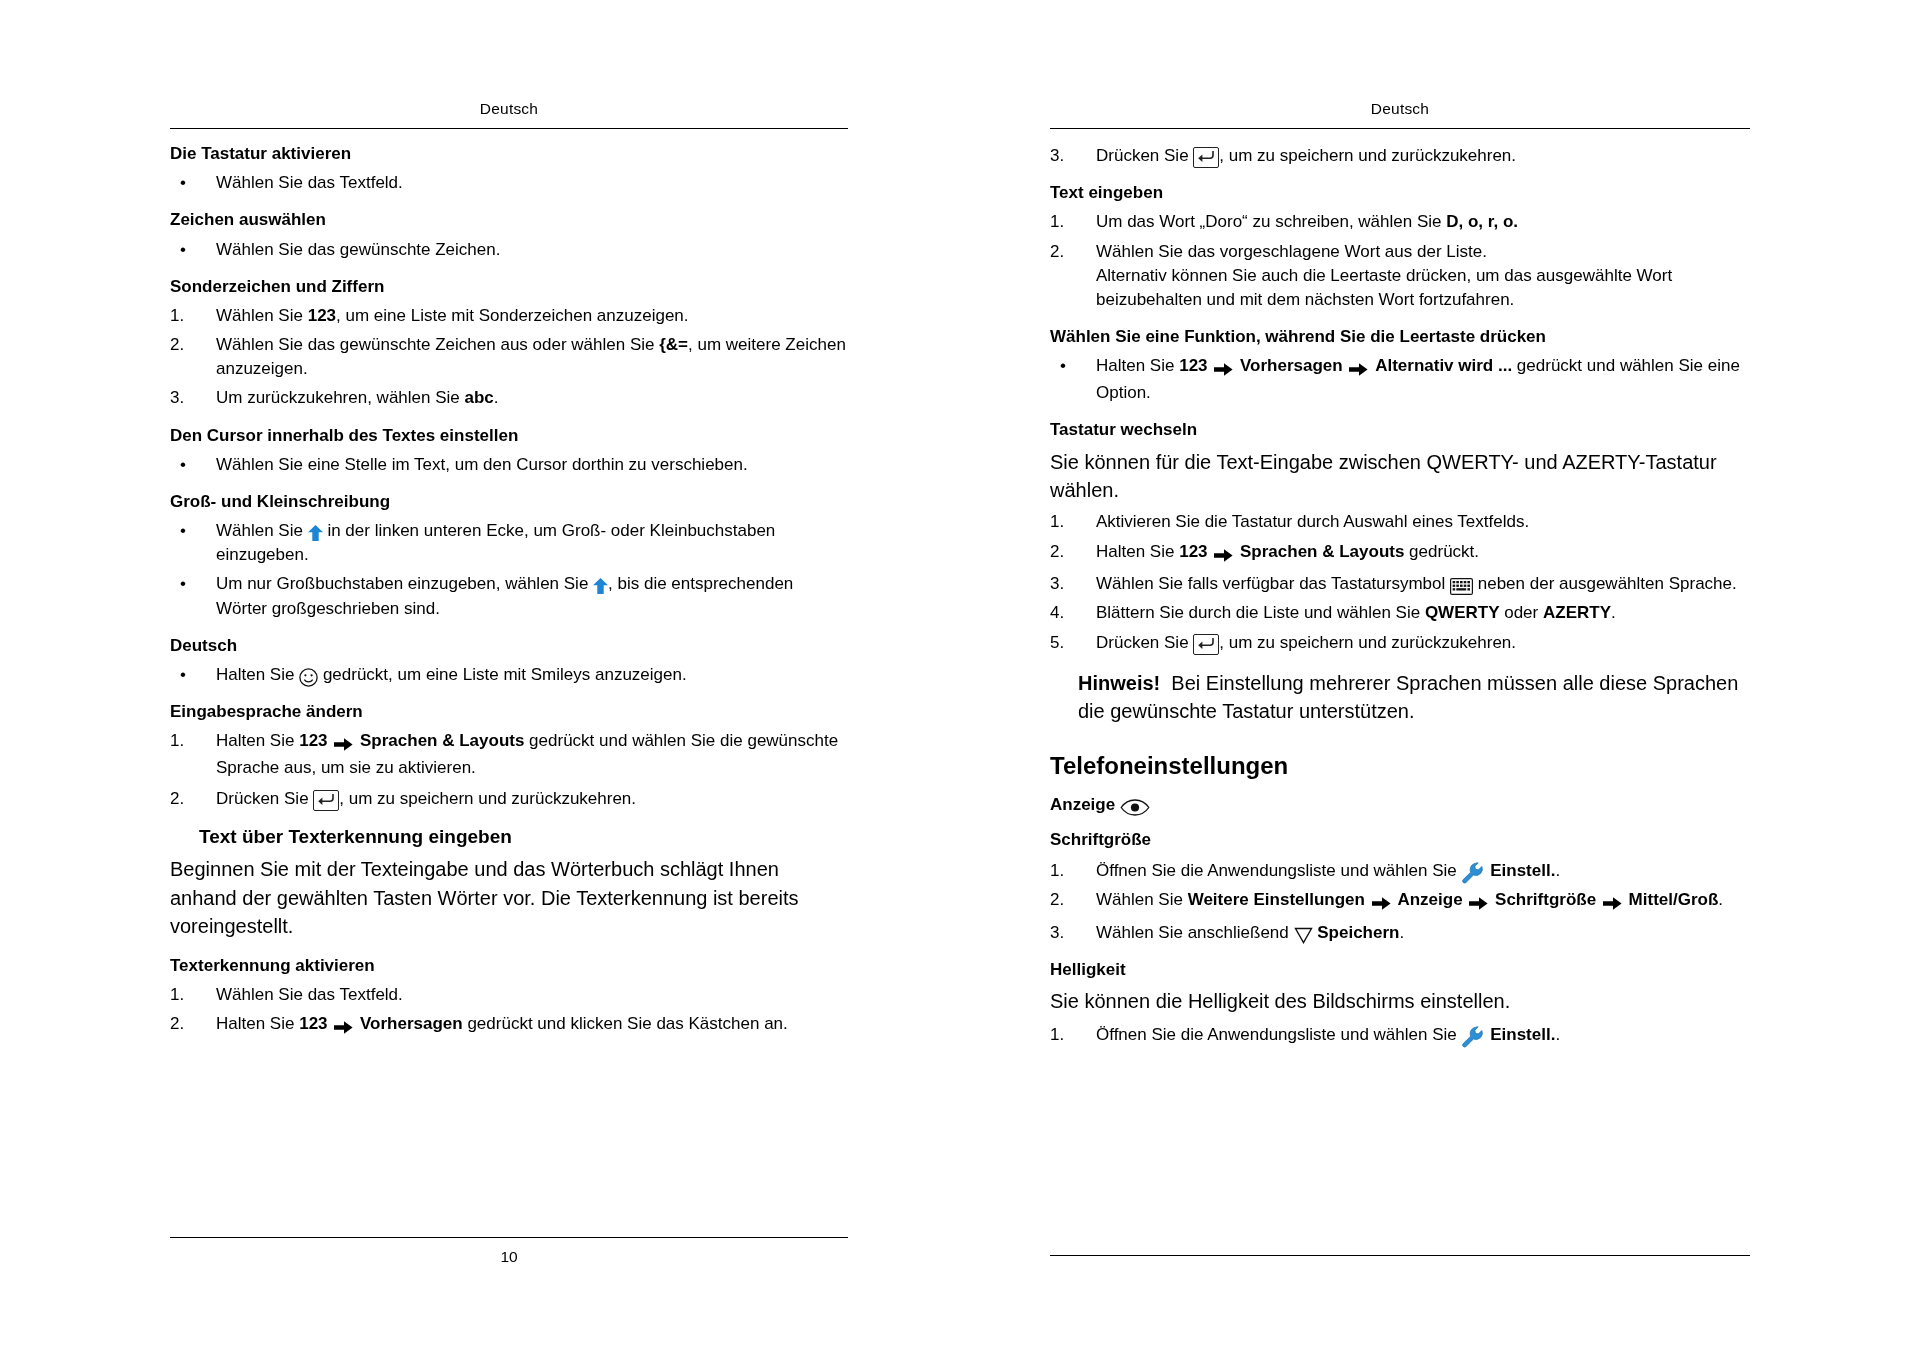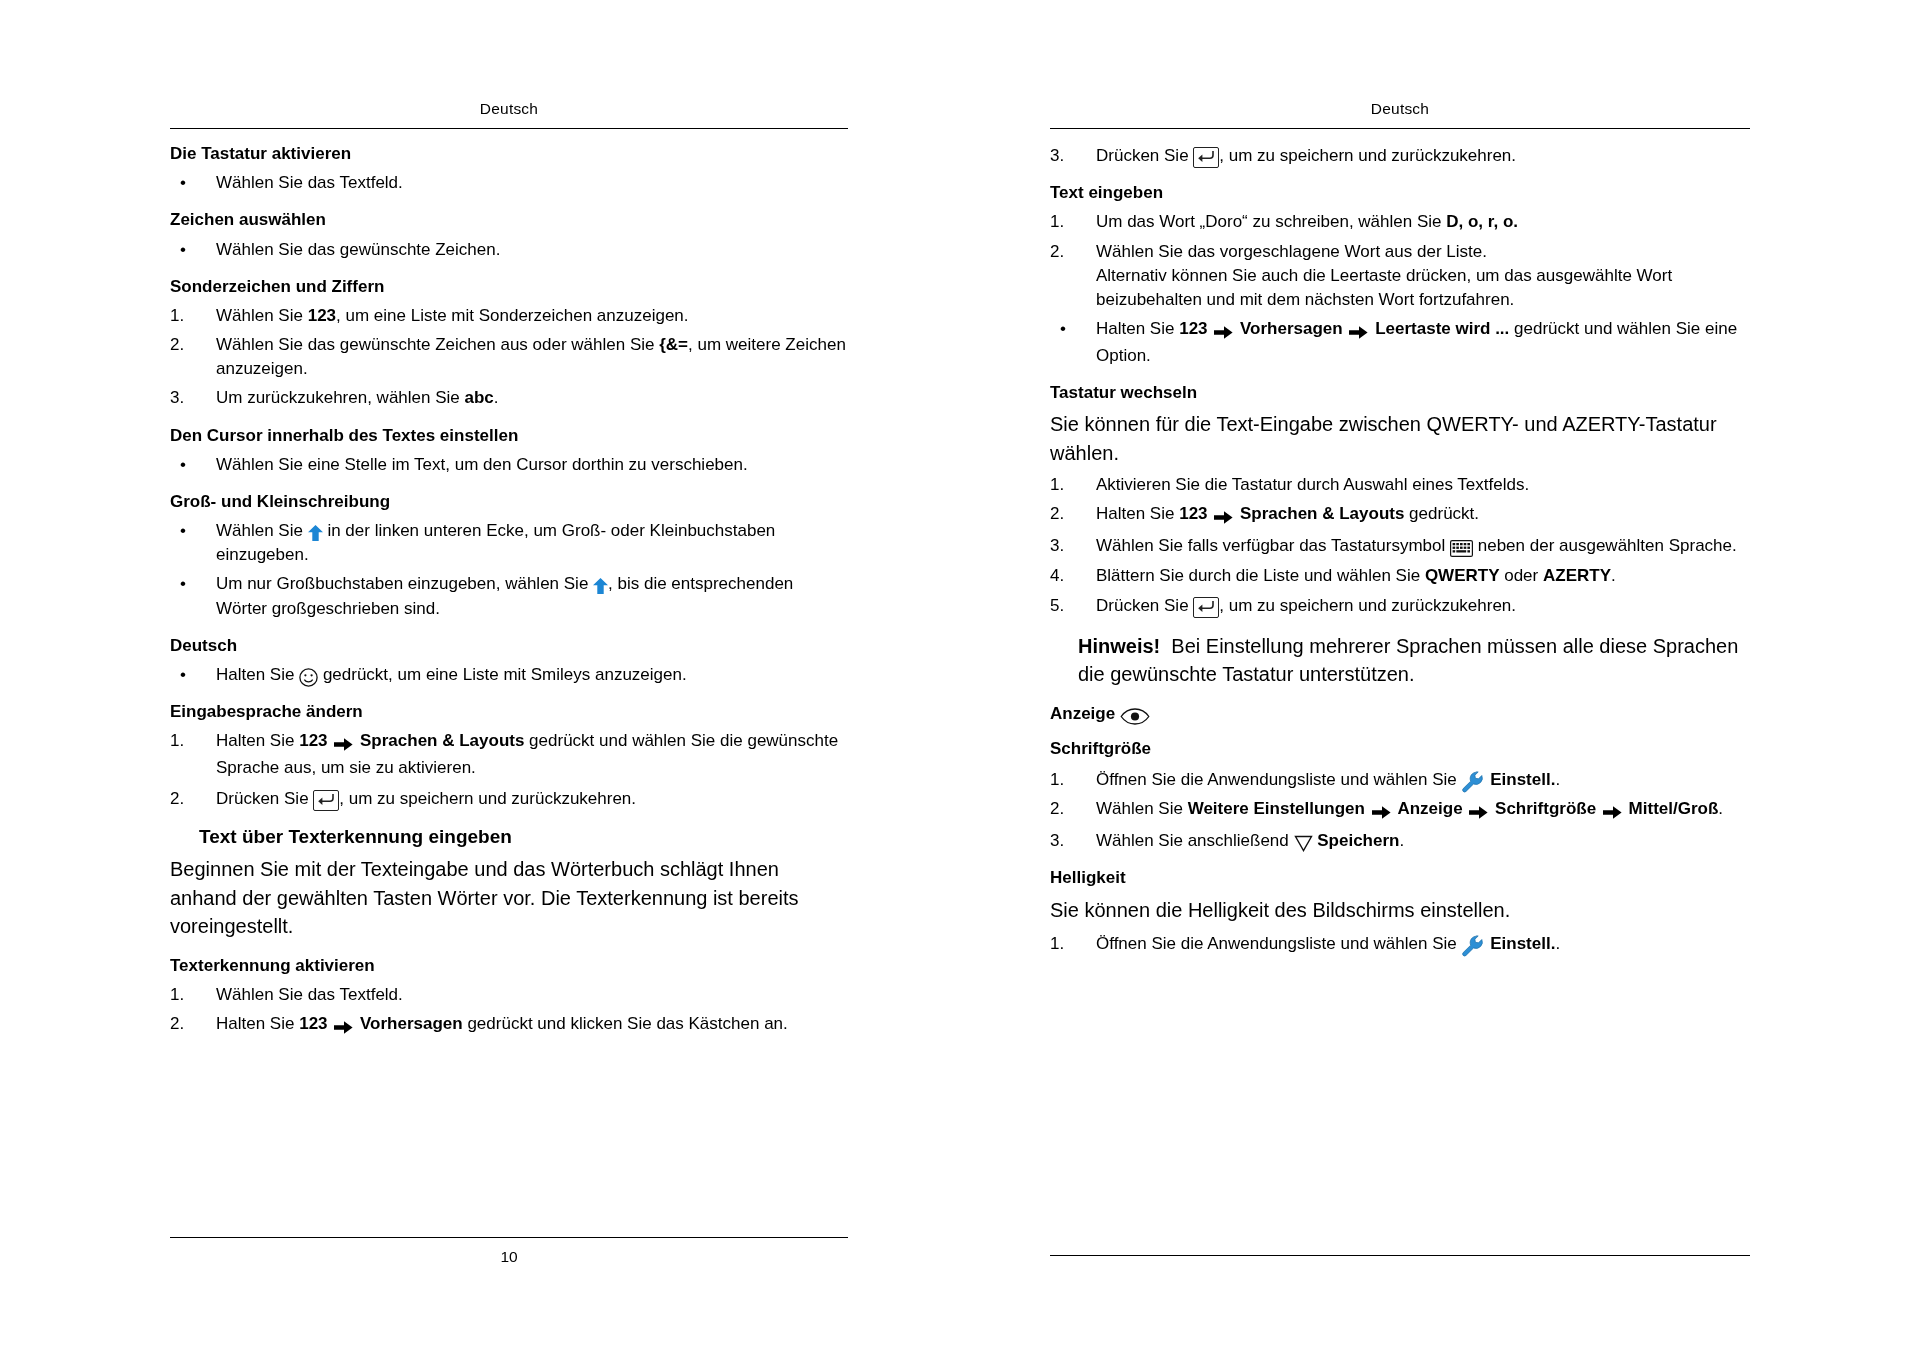--- a/index.html
+++ b/index.html
@@ -271,28 +271,29 @@
         <ol class="list">
           <li class="item">
             <span class="marker">1.</span>
             <span class="body">Um das Wort „Doro“ zu schreiben, wählen Sie <b>D, o, r, o.</b></span>
           </li>
           <li class="item">
             <span class="marker">2.</span>
             <span class="body">Wählen Sie das vorgeschlagene Wort aus der Liste.<br>Alternativ können Sie auch die Leertaste drücken, um das ausgewählte Wort beizubehalten und mit dem nächsten Wort fortzufahren.</span>
           </li>
         </ol>
+        <h3 class="head">Wählen Sie eine Funktion, während Sie die Leertaste drücken</h3>
         <ul class="list">
           <li class="item bullet">
             <span class="marker">•</span>
             <span class="body">Halten Sie <b>123</b> <span class="ic ic-arrow"><svg width="19" height="15" viewBox="0 0 19 15">
                   <path d="M0 5.2h10V1.3L18.6 7.5 10 13.7V9.8H0z" fill="#000"></path>
                 </svg></span> <b>Vorhersagen</b> <span class="ic ic-arrow"><svg width="19" height="15" viewBox="0 0 19 15">
                   <path d="M0 5.2h10V1.3L18.6 7.5 10 13.7V9.8H0z" fill="#000"></path>
-                </svg></span> <b>Leertaste wird ...</b> gedrückt und wählen Sie eine Option.</span>
+                </svg></span> <b>Alternativ wird ...</b> gedrückt und wählen Sie eine Option.</span>
           </li>
         </ul>
         <h3 class="head">Tastatur wechseln</h3>
         <p class="para">Sie können für die Text-Eingabe zwischen QWERTY- und AZERTY-Tastatur wählen.</p>
         <ol class="list">
           <li class="item">
             <span class="marker">1.</span>
             <span class="body">Aktivieren Sie die Tastatur durch Auswahl eines Textfelds.</span>
           </li>
           <li class="item">
@@ -328,20 +329,21 @@
           </li>
           <li class="item">
             <span class="marker">5.</span>
             <span class="body">Drücken Sie <span class="ic ic-back"><svg width="17" height="13" viewBox="0 0 17 13">
                   <path d="M16 1v4.2a3 3 0 0 1-3 3H3.2" fill="none" stroke="#222" stroke-width="1.6"></path>
                   <path d="M5.4 4.6 1.2 8.3l4.2 3.6z" fill="#222"></path>
                 </svg></span>, um zu speichern und zurückzukehren.</span>
           </li>
         </ol>
         <p class="para" style="margin-top: 14px; margin-left: 28px;"><b>Hinweis!</b>&nbsp; Bei Einstellung mehrerer Sprachen müssen alle diese Sprachen die gewünschte Tastatur unterstützen.</p>
+        <h2 class="bighead">Telefoneinstellungen</h2>
         <h3 class="head">Anzeige <span class="ic ic-eye"><svg width="30" height="17" viewBox="0 0 30 17">
               <path d="M1.2 8.5C5 3 10 1 15 1s10 2 13.8 7.5C25 14 20 16 15 16S5 14 1.2 8.5z" fill="none" stroke="#111" stroke-width="1.3"></path>
               <circle cx="15" cy="8.5" r="4.1" fill="#111"></circle>
             </svg></span></h3>
         <h3 class="head">Schriftgröße</h3>
         <ol class="list">
           <li class="item">
             <span class="marker">1.</span>
             <span class="body">Öffnen Sie die Anwendungsliste und wählen Sie <span class="ic ic-wrench"><svg width="24" height="22" viewBox="0 0 24 22">
                   <path d="M15.6 1.2a6.4 6.4 0 0 0-5.9 9l-7.5 7.4a2 2 0 0 0 0 2.8 2 2 0 0 0 2.8 0l7.5-7.4a6.4 6.4 0 0 0 8.3-8.5l-3.3 3.3-3.1-.5-.5-3.1 3.3-3.2a6.5 6.5 0 0 0-1.6-.2z" fill="#2d8fd5" stroke="#1b6fa8" stroke-width=".7"></path>

